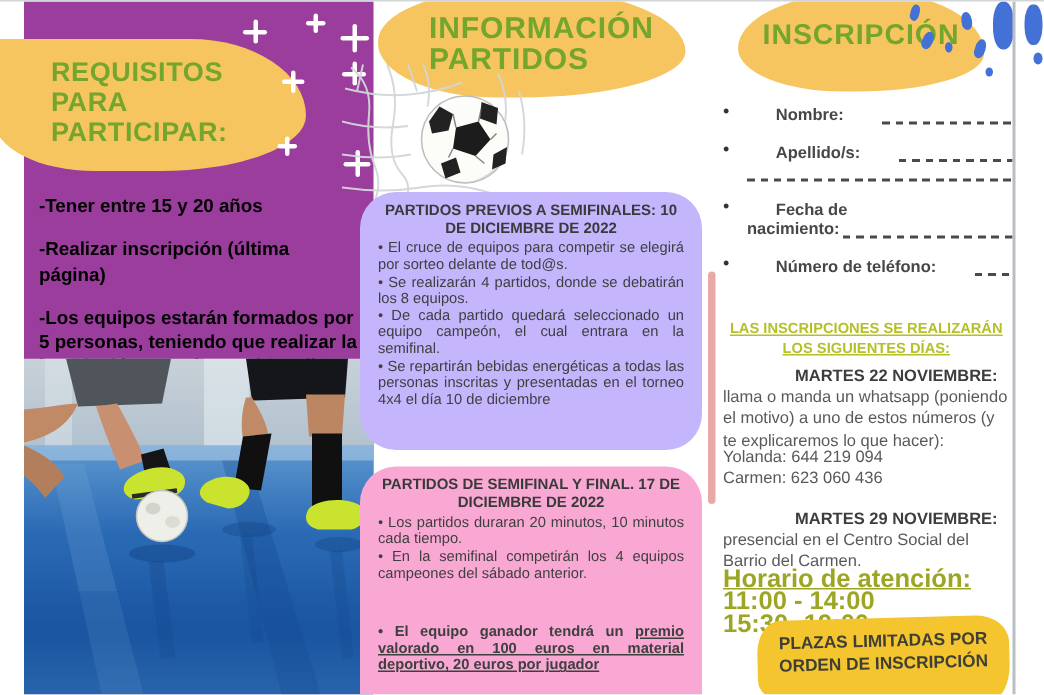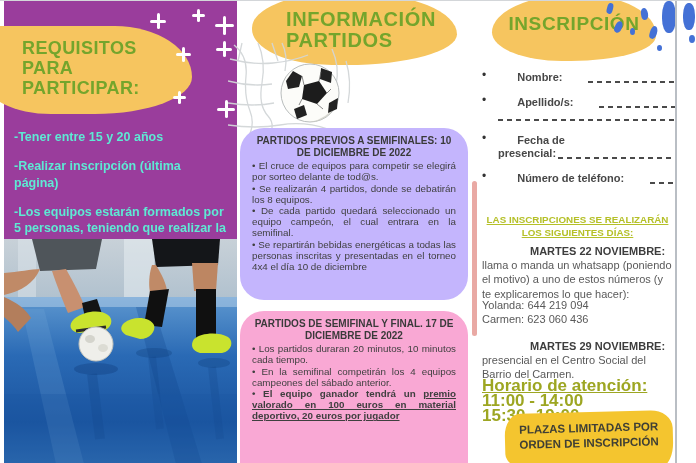--- a/index.html
+++ b/index.html
@@ -1,26 +1,26 @@
 <!DOCTYPE html>
 <html><head>
 <meta charset="utf-8">
 <style>
   * { margin:0; padding:0; box-sizing:border-box; }
   body { font-family:"Liberation Sans", sans-serif; background:#ffffff; }
   .page { position:relative; width:696px; height:463px; background:#ffffff; overflow:hidden;
           border-top:1px solid #d3d6d9; }
 
   
-  .col-left { position:absolute; left:4px; top:0; width:233px; height:333px; background:#9a3d9c; }
+  .col-left { position:absolute; left:16px; top:0; width:233px; height:333px; background:#9a3d9c; }
   .blob-left { position:absolute; left:-20px; top:25px; width:208px; height:88px; background:#f6c55f;
                border-radius:0 46% 58% 40% / 0 72% 52% 48%; }
   .blob-left .ttl { padding:12px 0 0 38px; color:#74a52c; font-weight:bold; font-size:18px;
                     line-height:1.12; letter-spacing:.4px; }
-  .left-items { position:absolute; left:10px; top:128px; width:214px; color:#5eead4;
+  .left-items { position:absolute; left:10px; top:128px; width:214px; color:#000000;
                 font-size:12.5px; font-weight:600; line-height:1.3; }
   .left-items div { margin-bottom:13px; }
   .plus { position:absolute; }
   .plus::before { content:""; position:absolute; left:calc(50% - 1.5px); top:0; width:3px; height:100%;
                   background:#fff; border-radius:2px; }
   .plus::after  { content:""; position:absolute; top:calc(50% - 1.5px); left:0; height:3px; width:100%;
                   background:#fff; border-radius:2px; }
   .photo { position:absolute; left:0; top:238px; width:233px; height:225px; }
 
   
@@ -30,21 +30,21 @@
                    line-height:1.05; letter-spacing:.6px; }
   .net { position:absolute; left:228px; top:40px; width:128px; height:102px; }
   .mid-box { position:absolute; left:240px; width:228px; border-radius:24px; padding:7px 12px 6px 12px;
              color:#3f3f3f; }
   .box-green  { top:127px; height:172px; background:#c4b5fd; }
   .box-orange { top:310px; height:153px; background:#f9a8d4; border-radius:24px 24px 0 0; }
   .mid-box .bh { text-align:center; font-weight:bold; font-size:10px; line-height:11.6px;
                  color:#3a3a3a; margin-bottom:2px; }
   .mid-box .bl { font-size:9.8px; line-height:11.2px; text-align:justify; }
   .bullet::before { content:"• "; }
-  .winner { font-weight:bold; }
+  .winner { font-weight:bold;margin-top:28px; }
   .winner .und { text-decoration:underline; }
   .fold-accent { position:absolute; left:472px; top:180px; width:5px; height:155px;
                  background:#e9a9a4; border-radius:4px; }
 
   
   .blob-right { position:absolute; left:492px; top:-6px; width:164px; height:66px; background:#f6c55f;
                 border-radius:52% 48% 55% 45% / 60% 64% 40% 46%; }
   .blob-right .ttl { text-align:center; padding-top:18px; color:#74a52c; font-weight:bold;
                      font-size:19px; letter-spacing:.6px; }
   .drop { position:absolute; background:#4471d6; border-radius:50% 50% 50% 4px; }
@@ -225,21 +225,21 @@
       <span class="fbullet"></span>
       <span class="flabel">Apellido/s:</span>
       <span class="dashes"></span>
     </div>
     <div class="dashline-full"></div>
     <div class="frow f2a">
       <span class="fbullet"></span>
       <span class="flabel">Fecha de</span>
     </div>
     <div class="f2b">
-      <span class="flabel">presencial:</span>
+      <span class="flabel">nacimiento:</span>
       <span class="dashes"></span>
     </div>
     <div class="frow">
       <span class="fbullet"></span>
       <span class="flabel">Número de teléfono:</span>
       <span class="dashes"></span>
     </div>
   </div>
 
   <div class="sched-head">LAS INSCRIPCIONES SE REALIZARÁN LOS SIGUIENTES DÍAS:</div>

